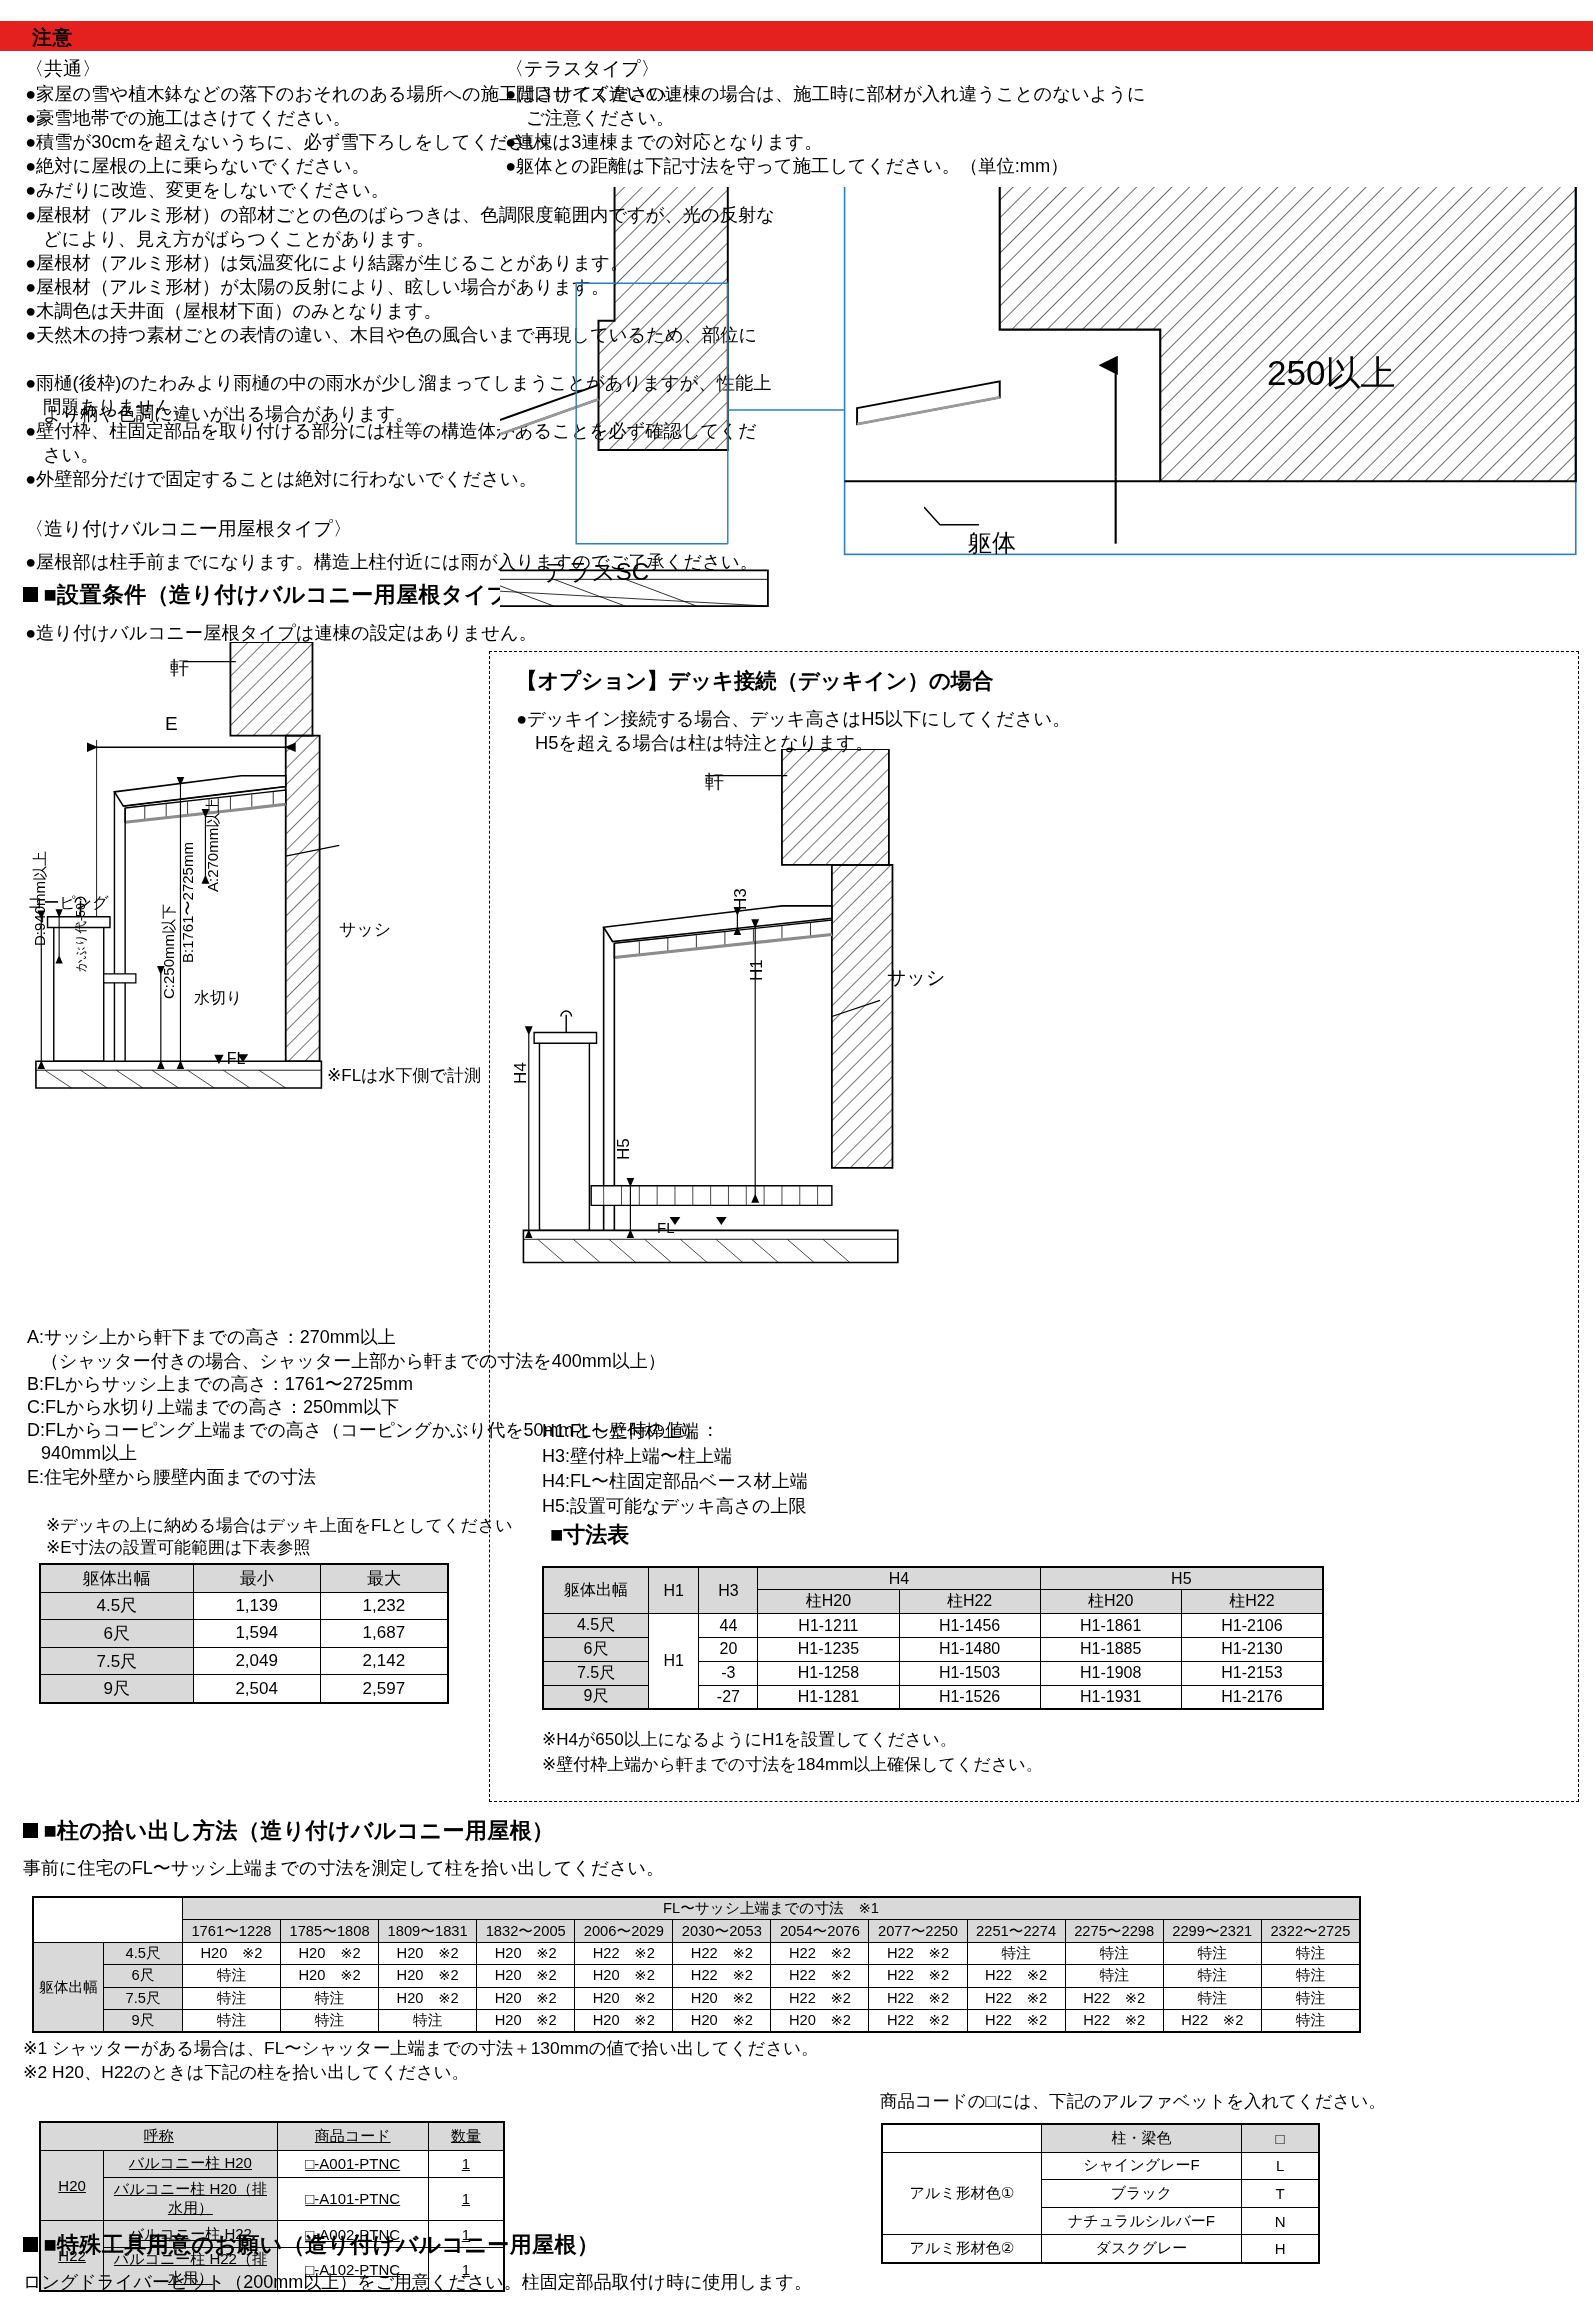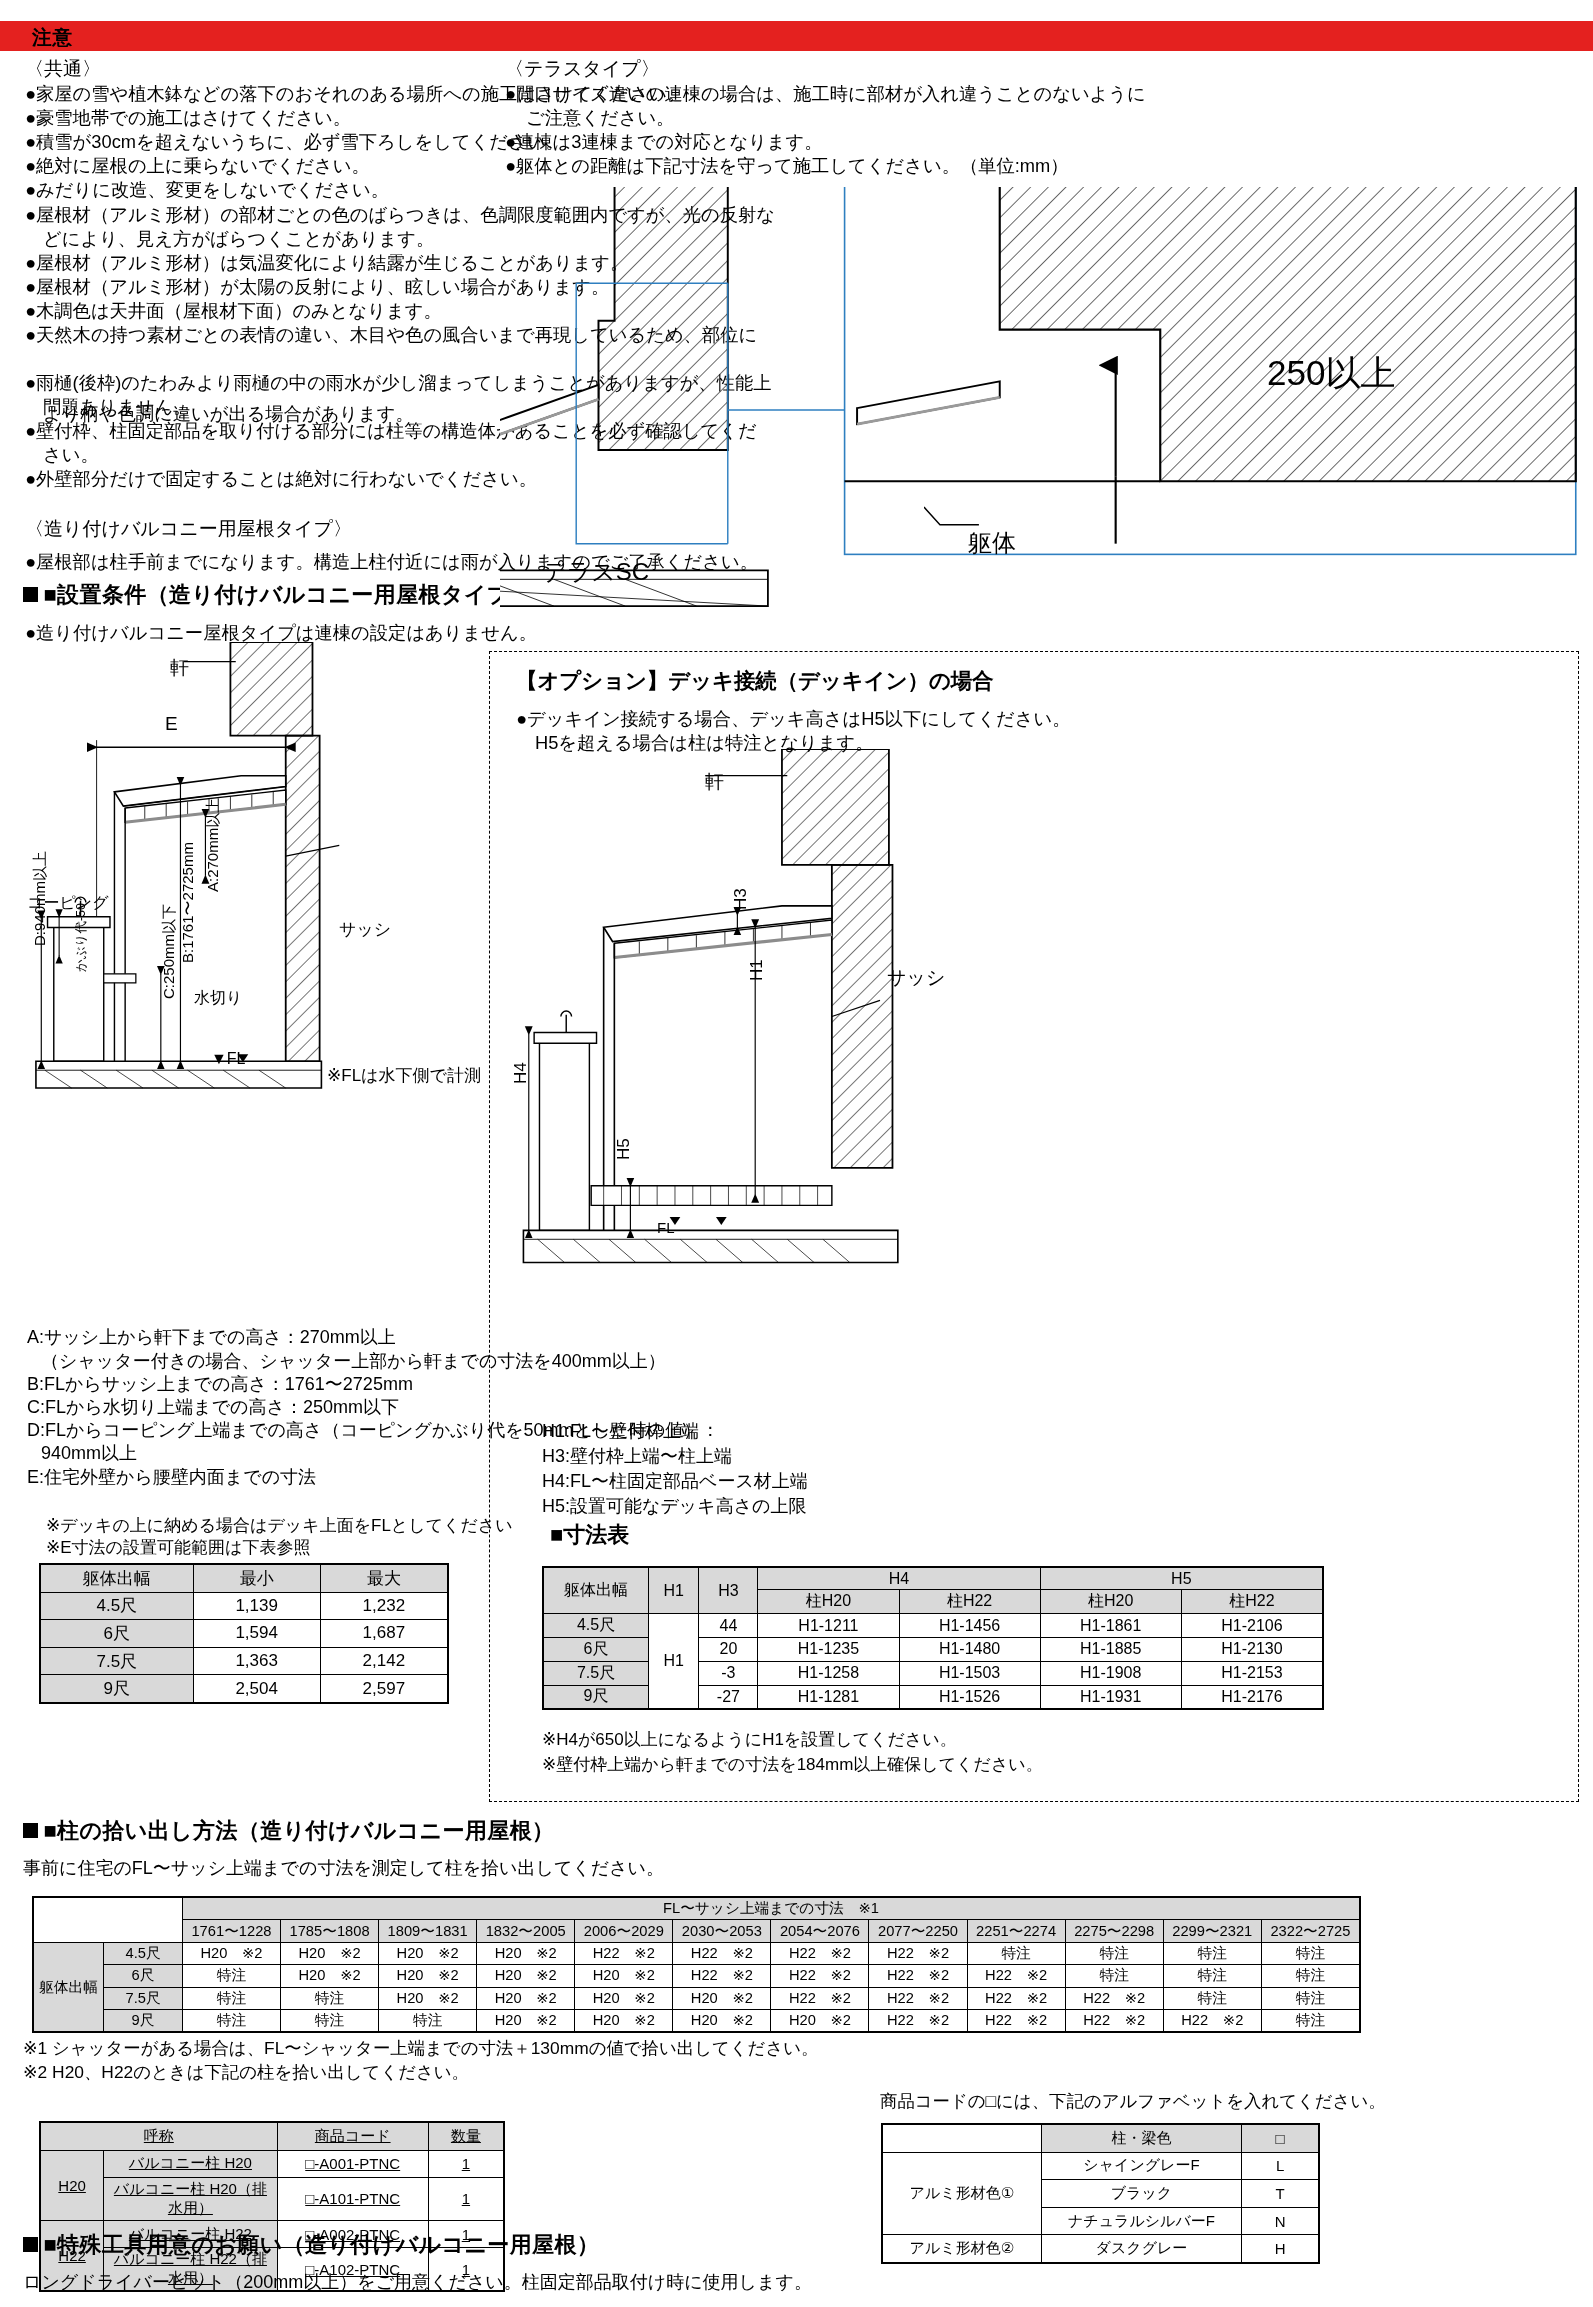--- a/index.html
+++ b/index.html
@@ -279,21 +279,21 @@
       <td>1,139</td>
       <td>1,232</td>
     </tr>
     <tr>
       <td class="hdr">6尺</td>
       <td>1,594</td>
       <td>1,687</td>
     </tr>
     <tr>
       <td class="hdr">7.5尺</td>
-      <td>1,363</td>
+      <td>2,049</td>
       <td>2,142</td>
     </tr>
     <tr>
       <td class="hdr">9尺</td>
       <td>2,504</td>
       <td>2,597</td>
     </tr>
   </tbody>
     </table>
 

